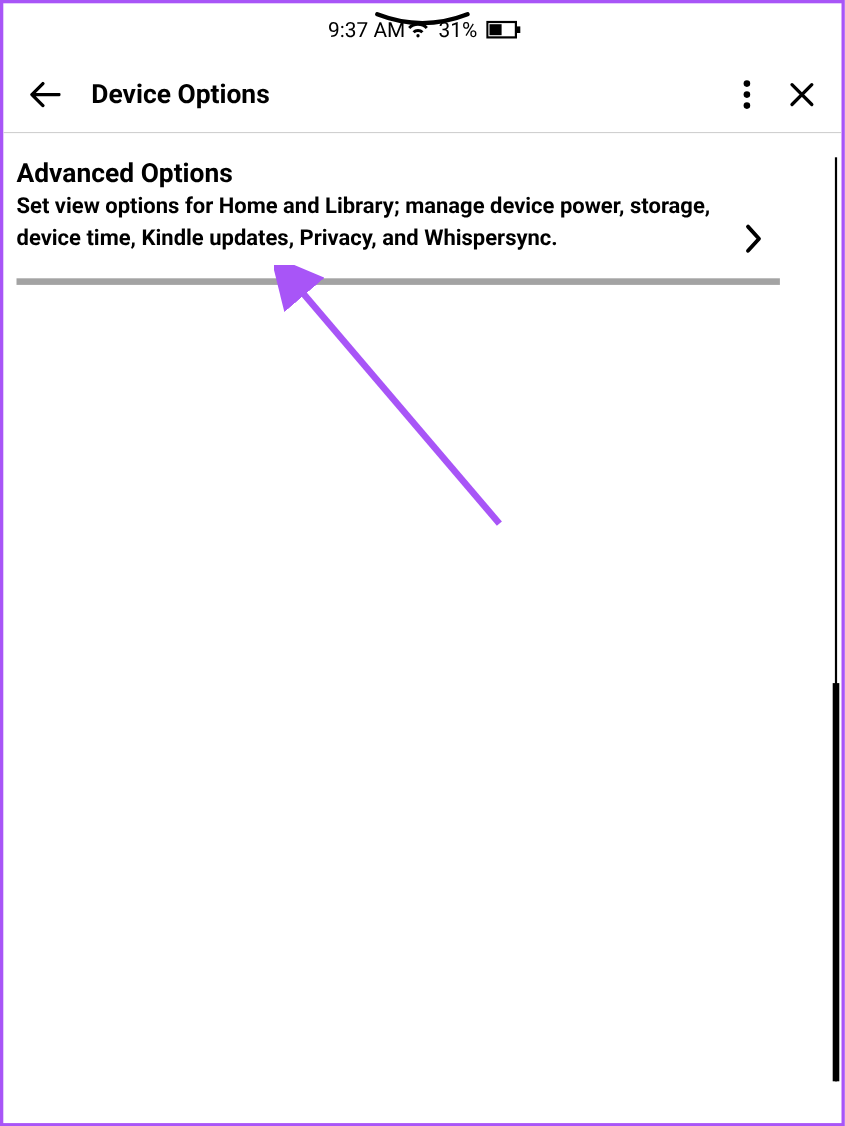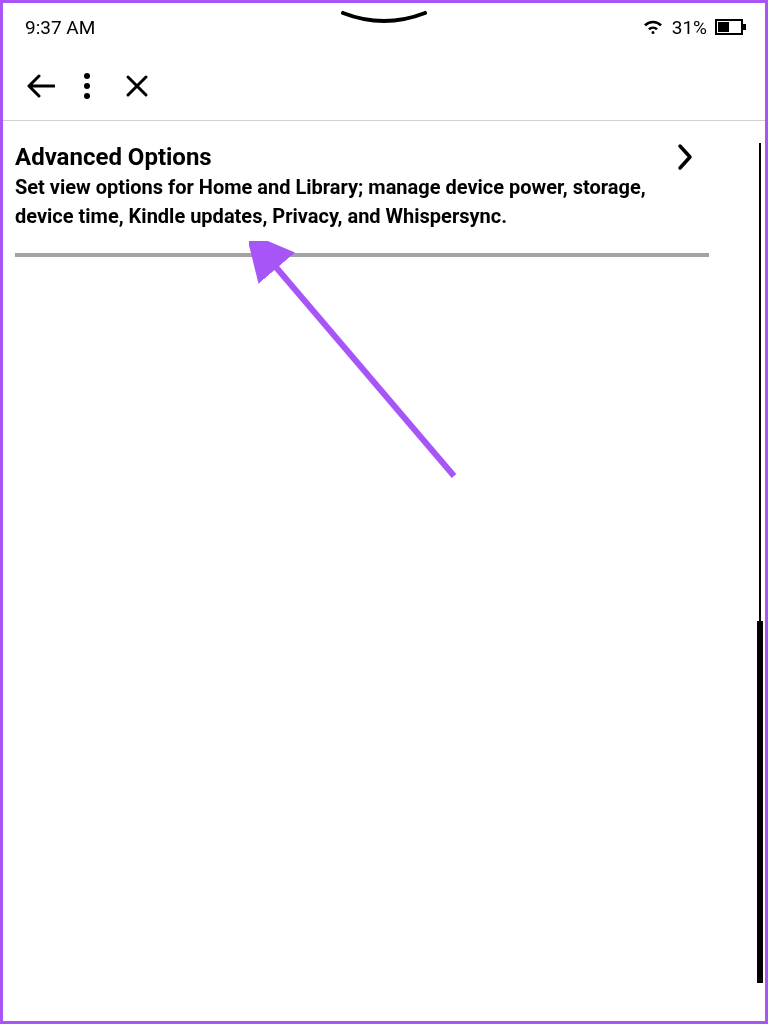--- a/index.html
+++ b/index.html
@@ -13,21 +13,21 @@
       font-family: -apple-system, BlinkMacSystemFont, "Segoe UI", Roboto, Helvetica, Arial, sans-serif;
       background: #fff;
       border: 3px solid #a855f7;
       position: relative;
       overflow: hidden;
     }
     .status-bar {
       height: 48px;
       display: flex;
       align-items: center;
-      justify-content: space-between;
+      justify-content: center;
       padding: 0 18px 0 22px;
       position: relative;
     }
     .status-time {
       font-size: 19px;
       font-weight: 400;
       color: #000;
     }
     .status-right {
       display: flex;
@@ -73,24 +73,24 @@
       display: flex;
       align-items: center;
     }
     .content {
       padding: 0 12px 0 12px;
       position: relative;
       height: calc(1024px - 48px - 70px - 6px);
     }
     .settings-item {
       display: flex;
-      align-items: flex-start;
+      align-items: flex-end;
       padding: 22px 16px 22px 0;
       gap: 14px;
-      border-bottom: 4px solid #a3a3a3;
+      border-bottom: 6px solid #a3a3a3;
       cursor: pointer;
       margin-right: 44px;
     }
     .settings-item-text {
       flex: 1;
     }
     .settings-item-title {
       font-size: 24px;
       font-weight: 700;
       color: #000;
@@ -146,20 +146,21 @@
     </svg>
   </div>
 </div>
 
 <div class="header-bar">
   <span class="back-arrow">
     <svg width="28" height="24" viewBox="0 0 28 24">
       <path d="M 12 2 L 2 12 L 12 22 M 2 12 L 27 12" stroke="#000" stroke-width="3" fill="none" stroke-linecap="round" stroke-linejoin="round"></path>
     </svg>
   </span>
+  <span class="header-title">Device Options</span>
   <div class="header-actions">
     <span class="menu-dots">
       <svg width="8" height="28" viewBox="0 0 8 28">
         <circle cx="4" cy="4" r="3" fill="#000"></circle>
         <circle cx="4" cy="14" r="3" fill="#000"></circle>
         <circle cx="4" cy="24" r="3" fill="#000"></circle>
       </svg>
     </span>
     <span class="close-x">
       <svg width="24" height="24" viewBox="0 0 24 24">

